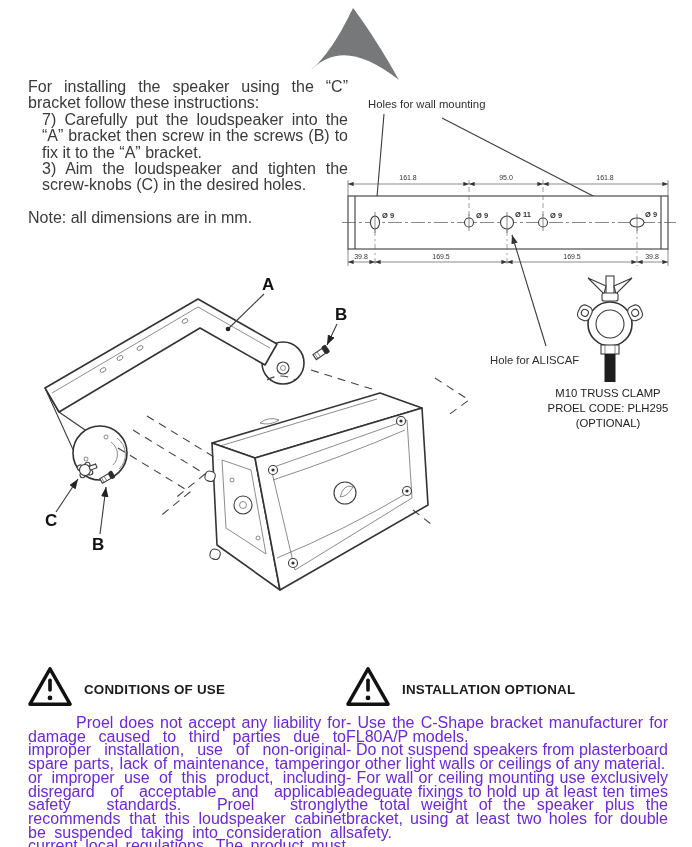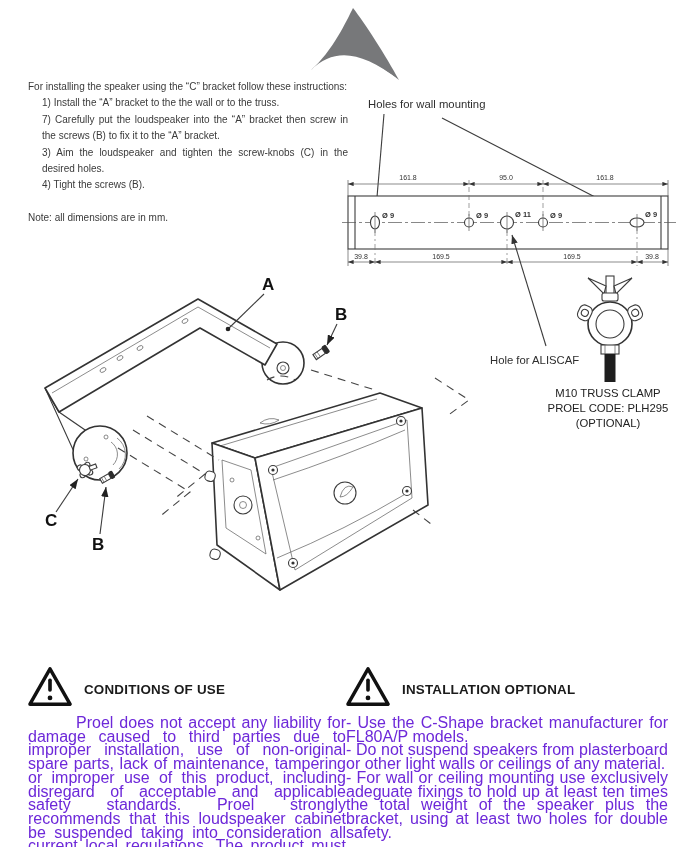--- a/index.html
+++ b/index.html
@@ -4,21 +4,21 @@
 <style>
   html,body{margin:0;padding:0;}
   body{
     width:692px;height:847px;position:relative;background:#ffffff;
     font-family:"Liberation Sans", sans-serif;color:#3a3a3a;overflow:hidden;
   }
   .abs{position:absolute;}
   
   .logo{left:298px;top:4px;width:110px;height:80px;}
   
-  .instructions{left:28px;top:79px;width:320px;font-size:10px;line-height:16.4px;text-align:justify;}
+  .instructions{left:28px;top:79px;width:320px;font-size:16px;line-height:16.4px;text-align:justify;}
   .instructions p{margin:0;}
   .instructions .step{margin-left:14px;}
   .instructions .note{margin-top:16px;text-align:left;}
   
   .bracket-drawing{left:340px;top:94px;width:352px;height:345px;}
   .exploded-drawing{left:15px;top:258px;width:465px;height:395px;}
   svg text{font-family:"Liberation Sans", sans-serif;}
   .cad-label{font-size:11.3px;fill:#2e2e2e;}
   .dim-num{font-size:7px;fill:#333333;}
   .hole-num{font-size:7.5px;font-weight:700;fill:#333333;}
@@ -41,24 +41,22 @@
 
 <div class="abs logo">
   <svg width="110" height="80" viewBox="0 0 110 80">
     <path d="M55,4 C49,16 34,48 13,66 C34,53 52,50 68,57 C80,62 92,69 101,76 C88,52 66,18 55,4 Z" fill="#77787a"></path>
     <path d="M13,66 C36,44 62,46 101,76 C74,60 42,58 13,66 Z" fill="#ffffff"></path>
   </svg>
 </div>
 
 <div class="abs instructions">
   <p>For installing the speaker using the “C” bracket follow these instructions:</p>
-  <p class="step">1) Install the “A” bracket to the the wall or to the truss.</p>
   <p class="step">7) Carefully put the loudspeaker into the “A” bracket then screw in the screws (B) to fix it to the “A” bracket.</p>
   <p class="step">3) Aim the loudspeaker and tighten the screw-knobs (C) in the desired holes.</p>
-  <p class="step">4) Tight the screws (B).</p>
   <p class="note">Note: all dimensions are in mm.</p>
 </div>
 
 <div class="abs bracket-drawing">
 <svg width="352" height="345" viewBox="0 0 352 345">
   <defs>
     <marker id="da" viewBox="0 0 8 6" refX="8" refY="3" markerWidth="8" markerHeight="6" orient="auto-start-reverse">
       <path d="M0,0 L8,3 L0,6 Z" fill="#333"></path>
     </marker>
   </defs>

